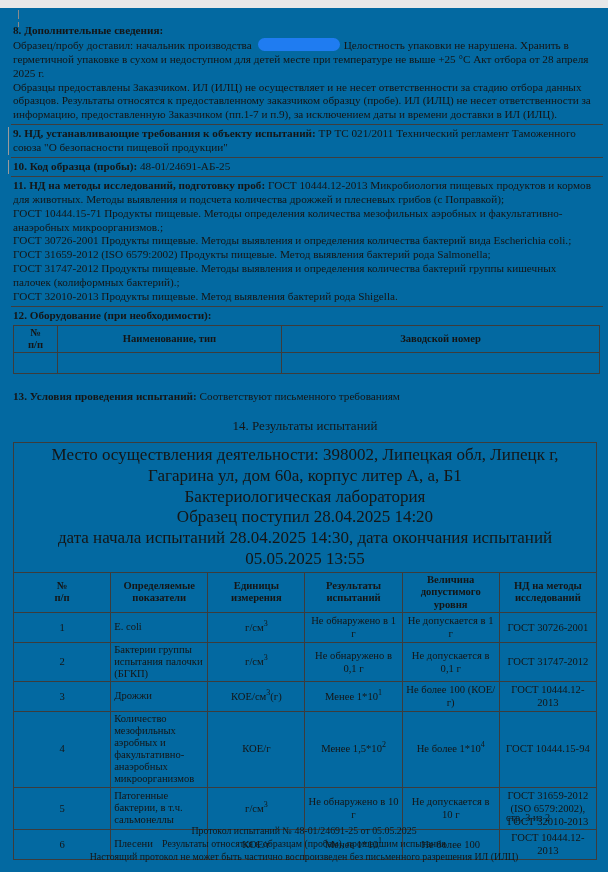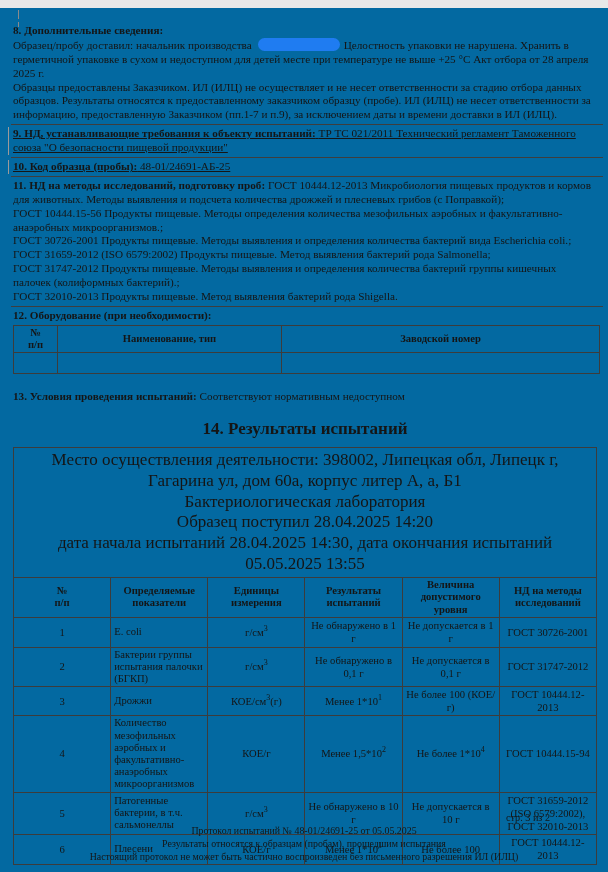--- a/index.html
+++ b/index.html
@@ -6,42 +6,42 @@
   .page {
     position:relative; width:608px; height:872px; margin:8px auto;
     background:#0369a1; overflow:hidden;
     font-family:"Liberation Serif", serif;
     color:#151515; font-size:11.2px; line-height:1.24;
   }
   .content { padding:16px 11px 0 13px; }
   .b { font-weight:bold; }
   .rule { border-top:1px solid #3e3e3e; margin:1px 0 2px -2px; width:592px; }
   .sec { margin:0 0 2px 0; }
-  .sec9, .sec10 { border-left:1px solid #9a9a9a; padding-left:4px; margin-left:-5px;text-decoration:underline; }
+  .sec9, .sec10 { border-left:1px solid #9a9a9a; padding-left:4px; margin-left:-5px; }
   p { margin:0; }
   .redact { display:inline-block; background:#1f7cf1; border-radius:8px; height:13px; vertical-align:-2px; }
   .redact-1 { width:82px; margin:0 4px 0 6px; }
   .redact-2 { width:68px; height:15px; margin-right:7px; vertical-align:-4px; }
   .artifact { position:absolute; left:18px; width:1px; background:#8a8a8a; }
   .a1 { top:2px; height:9px; } .a2 { top:14px; height:5px; }
 
   table { border-collapse:collapse; table-layout:fixed; }
   td, th { border:1px solid #3c3c3c; padding:1px 3px; font-size:10.6px;
            text-align:center; vertical-align:middle; font-weight:normal; }
   th { font-weight:bold; }
   .pre { white-space:pre-line; line-height:1.15; }
 
   .equip-table { width:565px; margin-top:2px; }
   .equip-table .c0 { width:37px; }
   .equip-table .c1 { width:217px; }
   .equip-table .c2 { width:311px; }
   .equip-table .empty td { height:18px; }
 
   .sec13 { margin-top:16px; }
-  .title14 { text-align:center; font-weight:bold; font-size:17px; margin:14px 0 8px 0; }
+  .title14 { text-align:center; font-weight:normal; font-size:13px; margin:14px 0 8px 0; }
 
   .res-table { width:584px; }
   .res-table .cn  { width:20px; }
   .res-table .ci  { width:158px; }
   .res-table .cu  { width:56px; }
   .res-table .cr  { width:106px; }
   .res-table .cl  { width:144px; }
   .res-table .cm  { width:100px; }
   .res-table td.ind { text-align:left; line-height:1.15; }
   .res-table .info-cell { text-align:center; padding:2px 4px; line-height:1.22; font-size:17px; }
@@ -83,21 +83,21 @@
 
     <div class="sec sec10">
       <span class="b">10. Код образца (пробы):</span>
       <span>48-01/24691-АБ-25</span>
     </div>
 
     <div class="rule"></div>
 
     <div class="sec">
       <p><span class="b">11. НД на методы исследований, подготовку проб:</span> <span>ГОСТ 10444.12-2013 Микробиология пищевых продуктов и кормов для животных. Методы выявления и подсчета количества дрожжей и плесневых грибов (с Поправкой);</span></p>
-      <p>ГОСТ 10444.15-56 Продукты пищевые. Методы определения количества мезофильных аэробных и факультативно-анаэробных микроорганизмов.;</p>
+      <p>ГОСТ 10444.15-71 Продукты пищевые. Методы определения количества мезофильных аэробных и факультативно-анаэробных микроорганизмов.;</p>
       <p>ГОСТ 30726-2001 Продукты пищевые. Методы выявления и определения количества бактерий вида Escherichia coli.;</p>
       <p>ГОСТ 31659-2012 (ISO 6579:2002) Продукты пищевые. Метод выявления бактерий рода Salmonella;</p>
       <p>ГОСТ 31747-2012 Продукты пищевые. Методы выявления и определения количества бактерий группы кишечных палочек (колиформных бактерий).;</p>
       <p>ГОСТ 32010-2013 Продукты пищевые. Метод выявления бактерий рода Shigella.</p>
     </div>
 
     <div class="rule"></div>
 
     <div class="sec">
       <p class="b">12. Оборудование (при необходимости):</p>
@@ -113,21 +113,21 @@
           <td></td>
           <td></td>
           <td></td>
         </tr>
       </tbody>
         </table>
     </div>
 
     <div class="sec sec13">
       <span class="b">13. Условия проведения испытаний:</span>
-      <span>Соответствуют нормативным недоступном</span>
+      <span>Соответствуют письменного требованиям</span>
     </div>
 
     <div class="title14">14. Результаты испытаний</div>
 
     <table class="res-table">
       <tbody>
           <tr>
         <td class="info-cell" colspan="6">
           <div>Место осуществления деятельности: 398002, Липецкая обл, Липецк г, Гагарина ул, дом 60а, корпус литер А, а, Б1</div>
           <div>Бактериологическая лаборатория</div>

